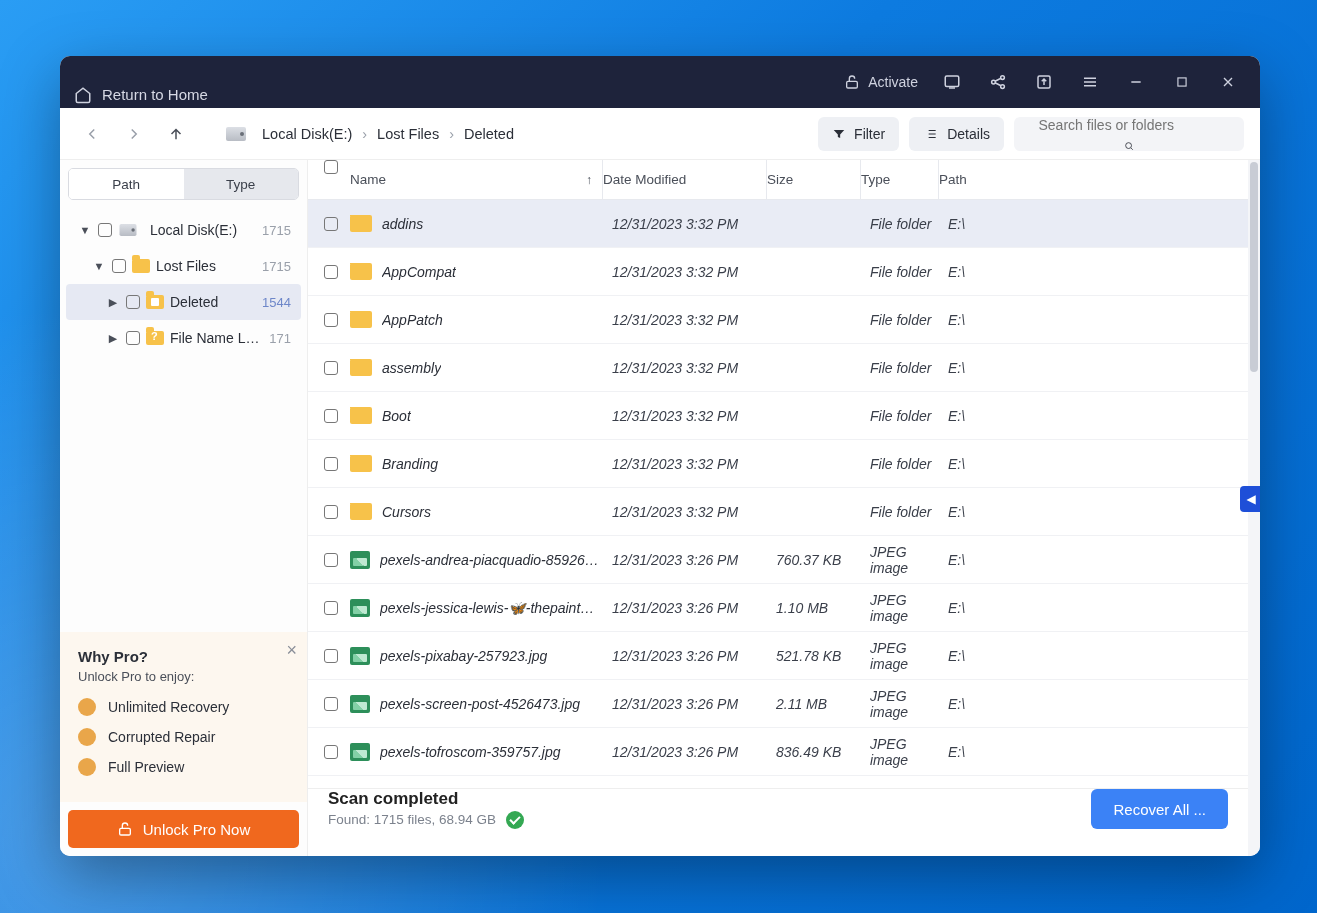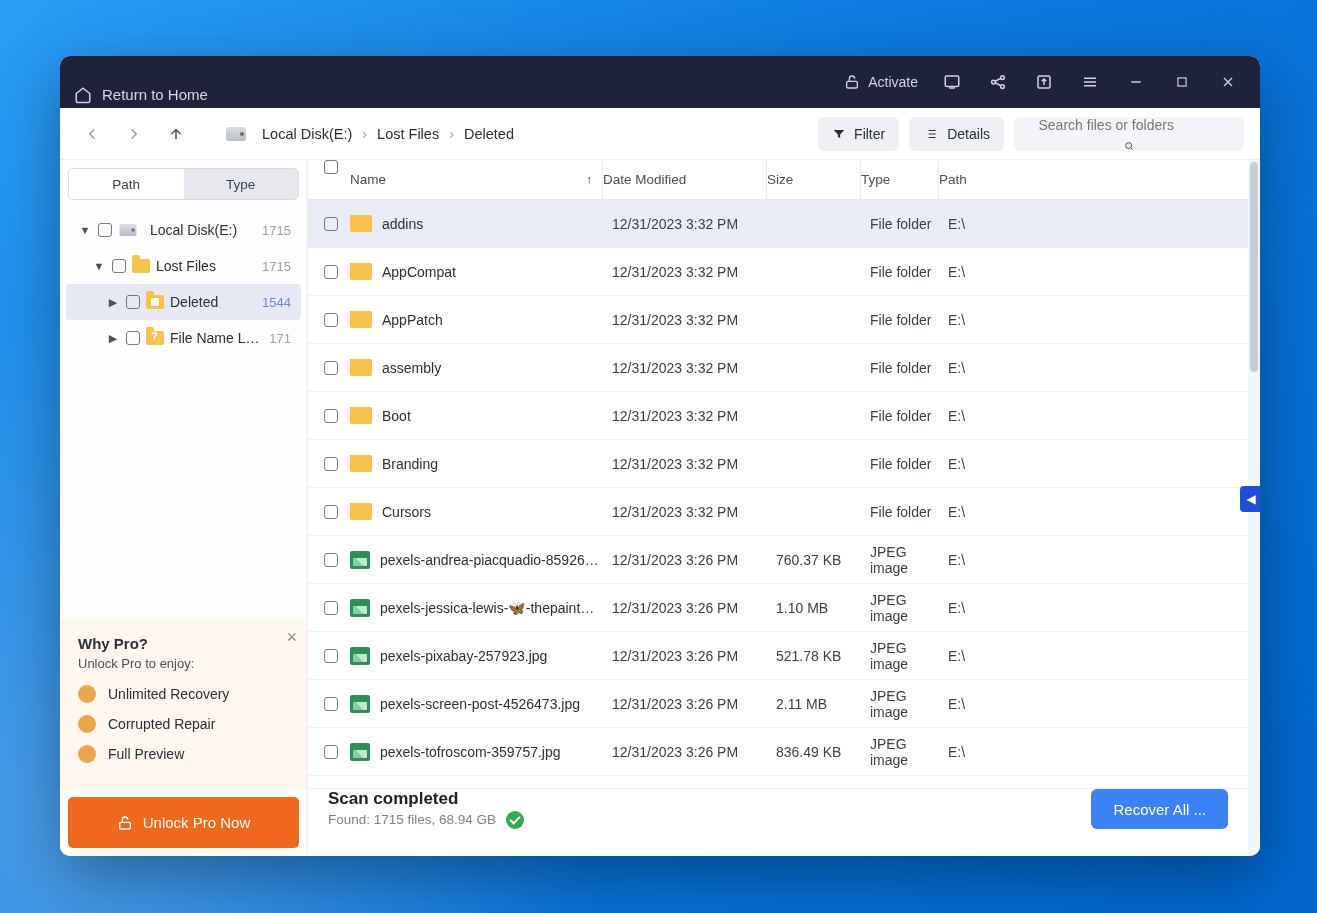--- a/index.html
+++ b/index.html
@@ -74,36 +74,36 @@
   .folder-q::after{content:"?";position:absolute;left:5px;top:-1px;font-size:11px;color:#fff;font-weight:bold;}
   .promo {
     margin-top:auto; background:#fdf7ef; padding:16px 18px 14px 18px; position:relative;
   }
   .promo .close { position:absolute; right:10px; top:8px; color:#8a8f99; cursor:pointer; font-size:18px;}
   .promo h4 { font-size:15px; font-weight:700; color:#2b2f38; margin-bottom:4px;}
   .promo .sub { font-size:13px; color:#4a4f59; margin-bottom:14px;}
   .promo .feat { display:flex; align-items:center; gap:12px; font-size:14px; color:#2b2f38; margin:12px 0;}
   .promo .badge { width:18px; height:18px; border-radius:50%; background:#e9a64a; display:inline-block;}
   .unlockbtn {
-    height:51px; background:#f0681e; color:#fff; border-radius:5px; display:flex;
+    height:38px; background:#f0681e; color:#fff; border-radius:5px; display:flex;
     align-items:center; justify-content:center; gap:10px; font-size:15px; cursor:pointer; margin:8px;
   }
   
   .main { flex:1; display:flex; flex-direction:column; min-width:0;}
   .listhdr { height:40px; display:flex; align-items:flex-start; border-bottom:1px solid #e7e9ee; font-size:13.5px; color:#4a4f59; padding:0 10px 0 16px;}
   .listhdr .cb, .row .cb { width:14px; height:14px; border:1.5px solid #777; border-radius:3px; margin-right:12px; cursor:pointer; flex-shrink:0;}
   .col-name{flex:0 0 252px; display:flex; align-items:center; gap:6px;}
   .col-date{flex:0 0 164px;}
   .col-size{flex:0 0 94px;}
   .col-type{flex:0 0 78px;}
   .col-path{flex:1;}
   .listhdr > div { border-left:1px solid #e7e9ee; height:100%; display:flex; align-items:center;}
   .listhdr > div:first-of-type{border-left:none;padding-left:0;}
   .listhdr .sort { margin-left:auto; margin-right:10px; font-size:12px;}
-  .rows { flex:1; overflow:hidden auto; }
+  .rows { flex:1; overflow:hidden auto;font-style:italic; }
   .row { height:48px; display:flex; align-items:center; padding:0 10px 0 16px; font-size:14px; color:#2b2f38; border-bottom:1px solid #f0f1f4; cursor:pointer;}
   .row.sel { background:#e9ecf5; }
   .row .col-name{display:flex;align-items:center;gap:10px;white-space:nowrap;overflow:hidden;}
   .row .fname{overflow:hidden;text-overflow:ellipsis;}
   .row .col-date,.row .col-size,.row .col-type,.row .col-path{padding-left:10px;color:#3a3f4a;}
   .icon-folder{width:22px;height:17px;background:#f7c24a;border-radius:2px;position:relative;flex-shrink:0;}
   .icon-folder::before{content:"";position:absolute;left:0;top:-4px;width:10px;height:5px;background:#f7c24a;border-radius:2px 2px 0 0;}
   .icon-jpeg{width:20px;height:18px;position:relative;flex-shrink:0;}
   .icon-jpeg::before{content:"";position:absolute;inset:0;background:#2d8f5a;border-radius:2px;}
   .icon-jpeg::after{content:"";position:absolute;left:3px;top:7px;width:14px;height:8px;background:linear-gradient(45deg,#83d0a6 50%,#bfe9d2 50%);border-radius:1px;}

